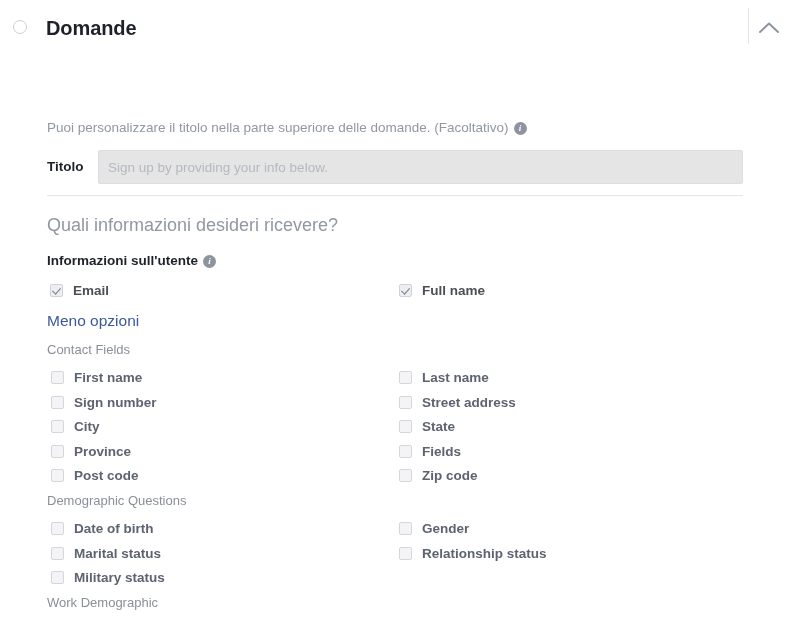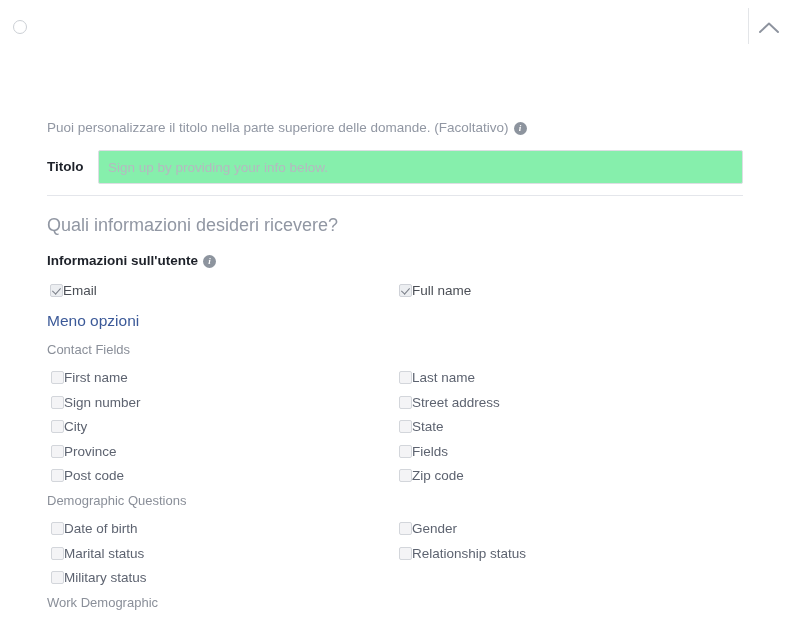--- a/index.html
+++ b/index.html
@@ -109,21 +109,21 @@
     color: #1d2129;
   }
   .titolo-input {
     position: absolute;
     left: 51px;
     top: 0;
     width: 645px;
     height: 34px;
     box-sizing: border-box;
     border: 1px solid #dcdee3;
-    background: #86efac;
+    background: #e5e5e5;
     border-radius: 2px;
     padding: 0 9px;
     font-family: "Liberation Sans", sans-serif;
     font-size: 13.5px;
     color: #4b4f56;
     outline: none;
   }
   .titolo-input::placeholder { color: #b5b9c0; }
 
   .hr-main {
@@ -179,22 +179,23 @@
     position: absolute;
     left: 3px;
     top: 1px;
     width: 4px;
     height: 7px;
     border: solid #7a7f88;
     border-width: 0 1.8px 1.8px 0;
     transform: rotate(42deg);
   }
   .cb-label {
-    font-size: 13.5px;
-    font-weight: normal;
+    margin-left: 10px;
+    font-size: 13.5px;
+    font-weight: bold;
     color: #5d6370;
   }
   .cb-label.strong { color: #4b4f56; }
 
   .top-row-left  { left: 50px;  top: 227px; }
   .top-row-right { left: 399px; top: 227px; }
 
   .meno-link {
     position: absolute;
     left: 47px;
@@ -213,20 +214,21 @@
   }
 
   .col-left  { left: 51px; }
   .col-right { left: 399px; }
 </style>
 </head>
 <body>
 
 <div class="section-header">
   <span class="radio-circle"></span>
+  <span class="section-title">Domande</span>
   <span class="header-divider"></span>
   <span class="chevron-btn">
     <svg width="22" height="13" viewBox="0 0 22 13" aria-hidden="true">
       <polyline points="2,11 11,2.5 20,11" fill="none" stroke="#8d939e" stroke-width="1.9" stroke-linecap="round" stroke-linejoin="round"></polyline>
     </svg>
   </span>
 </div>
 
 <div class="body-wrap">
 

